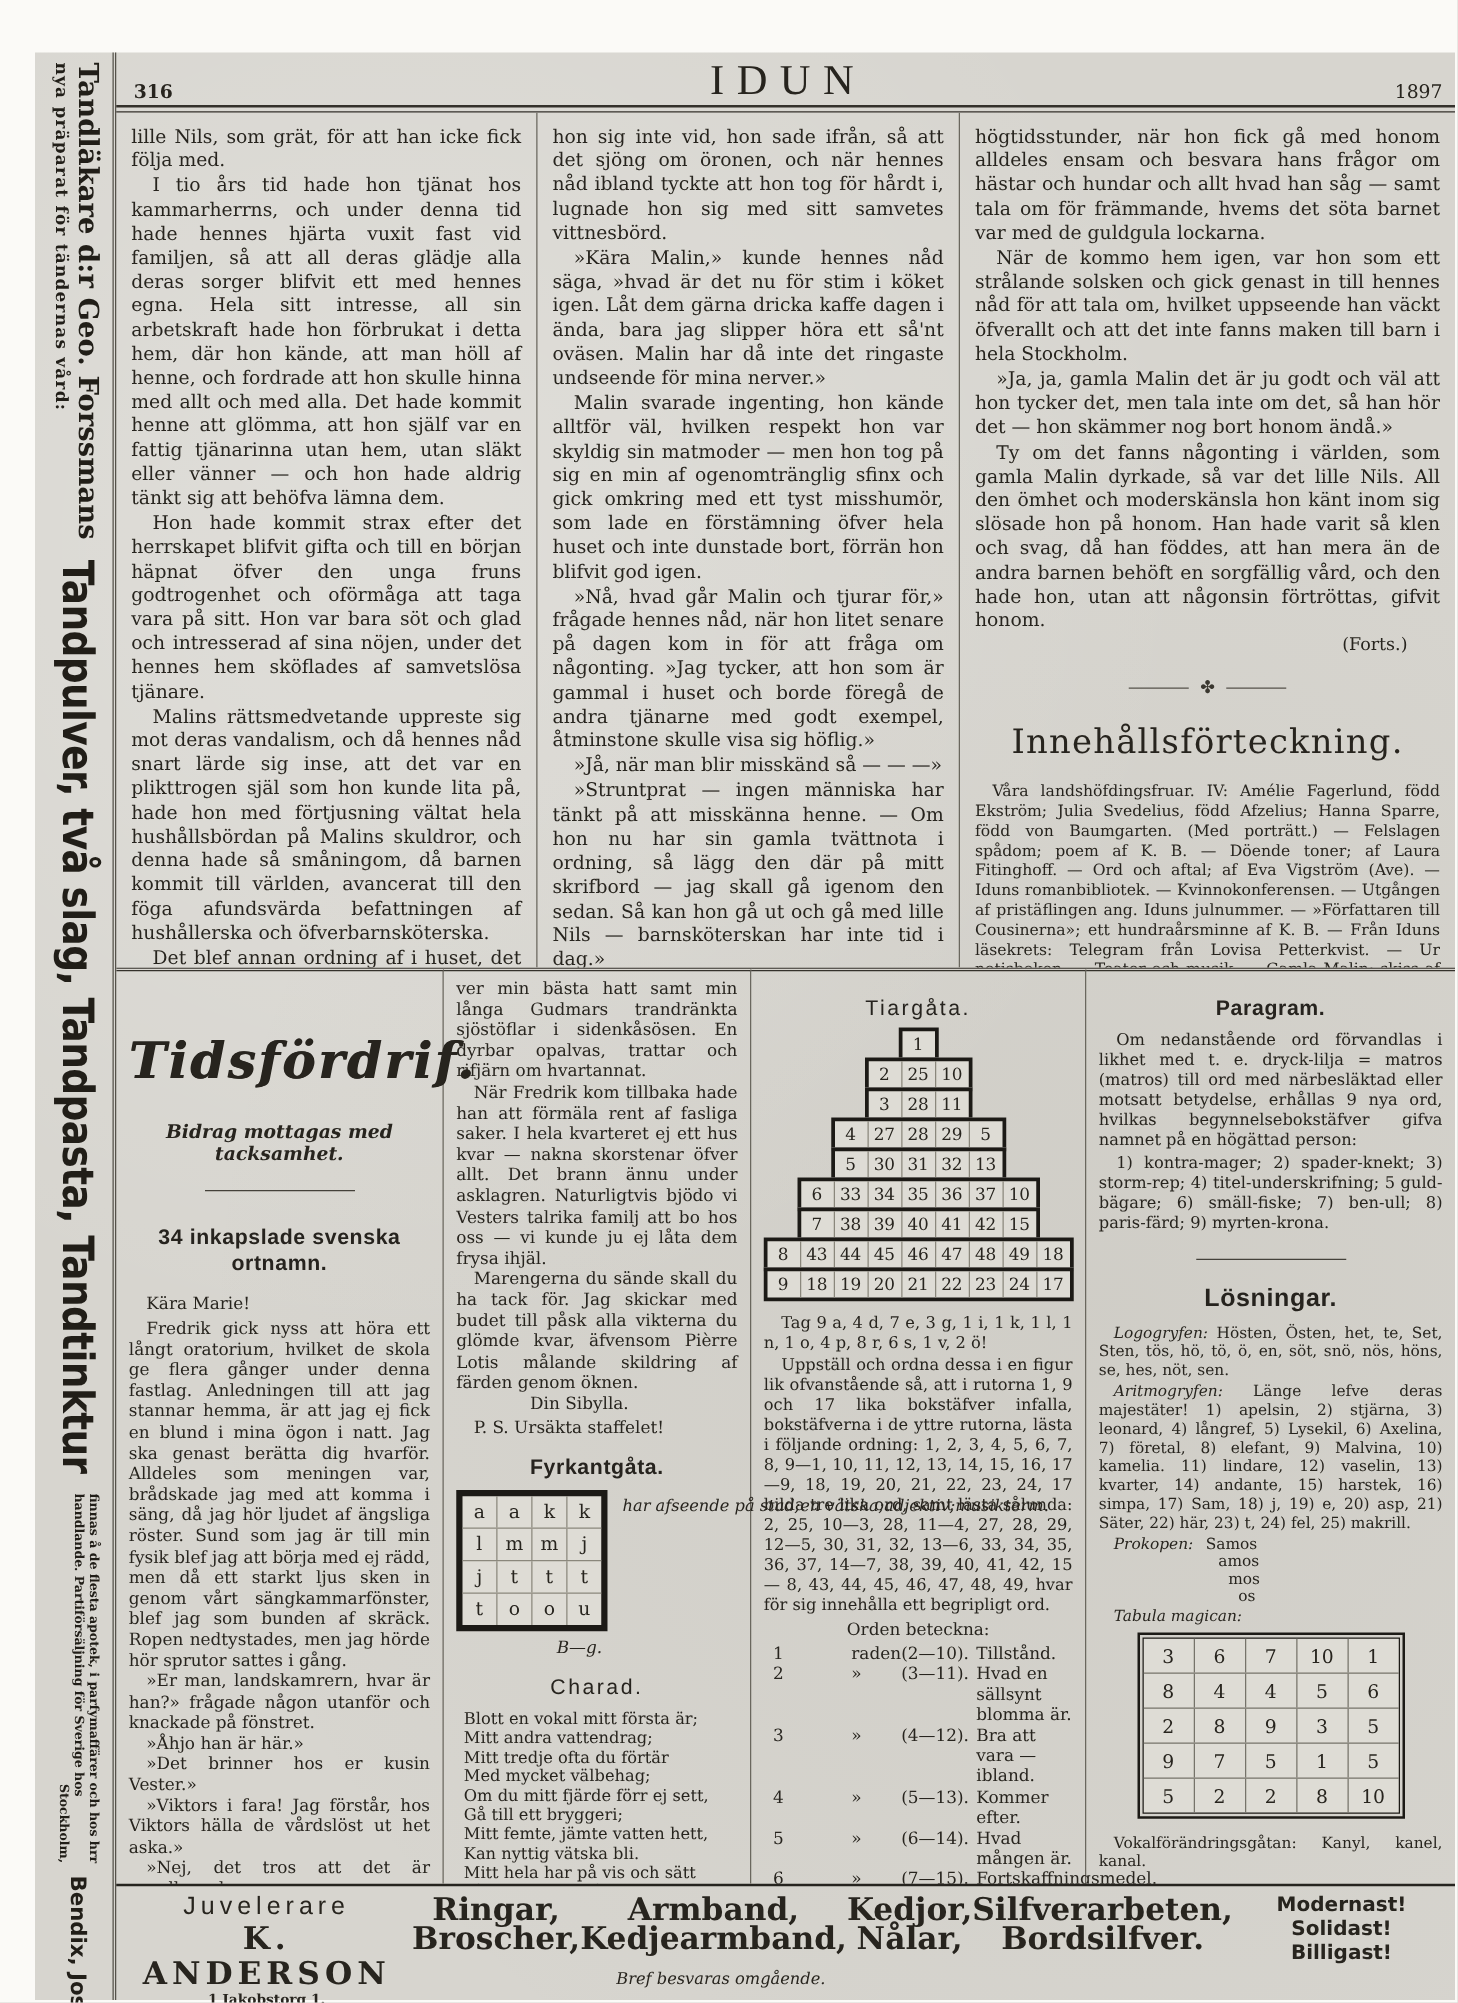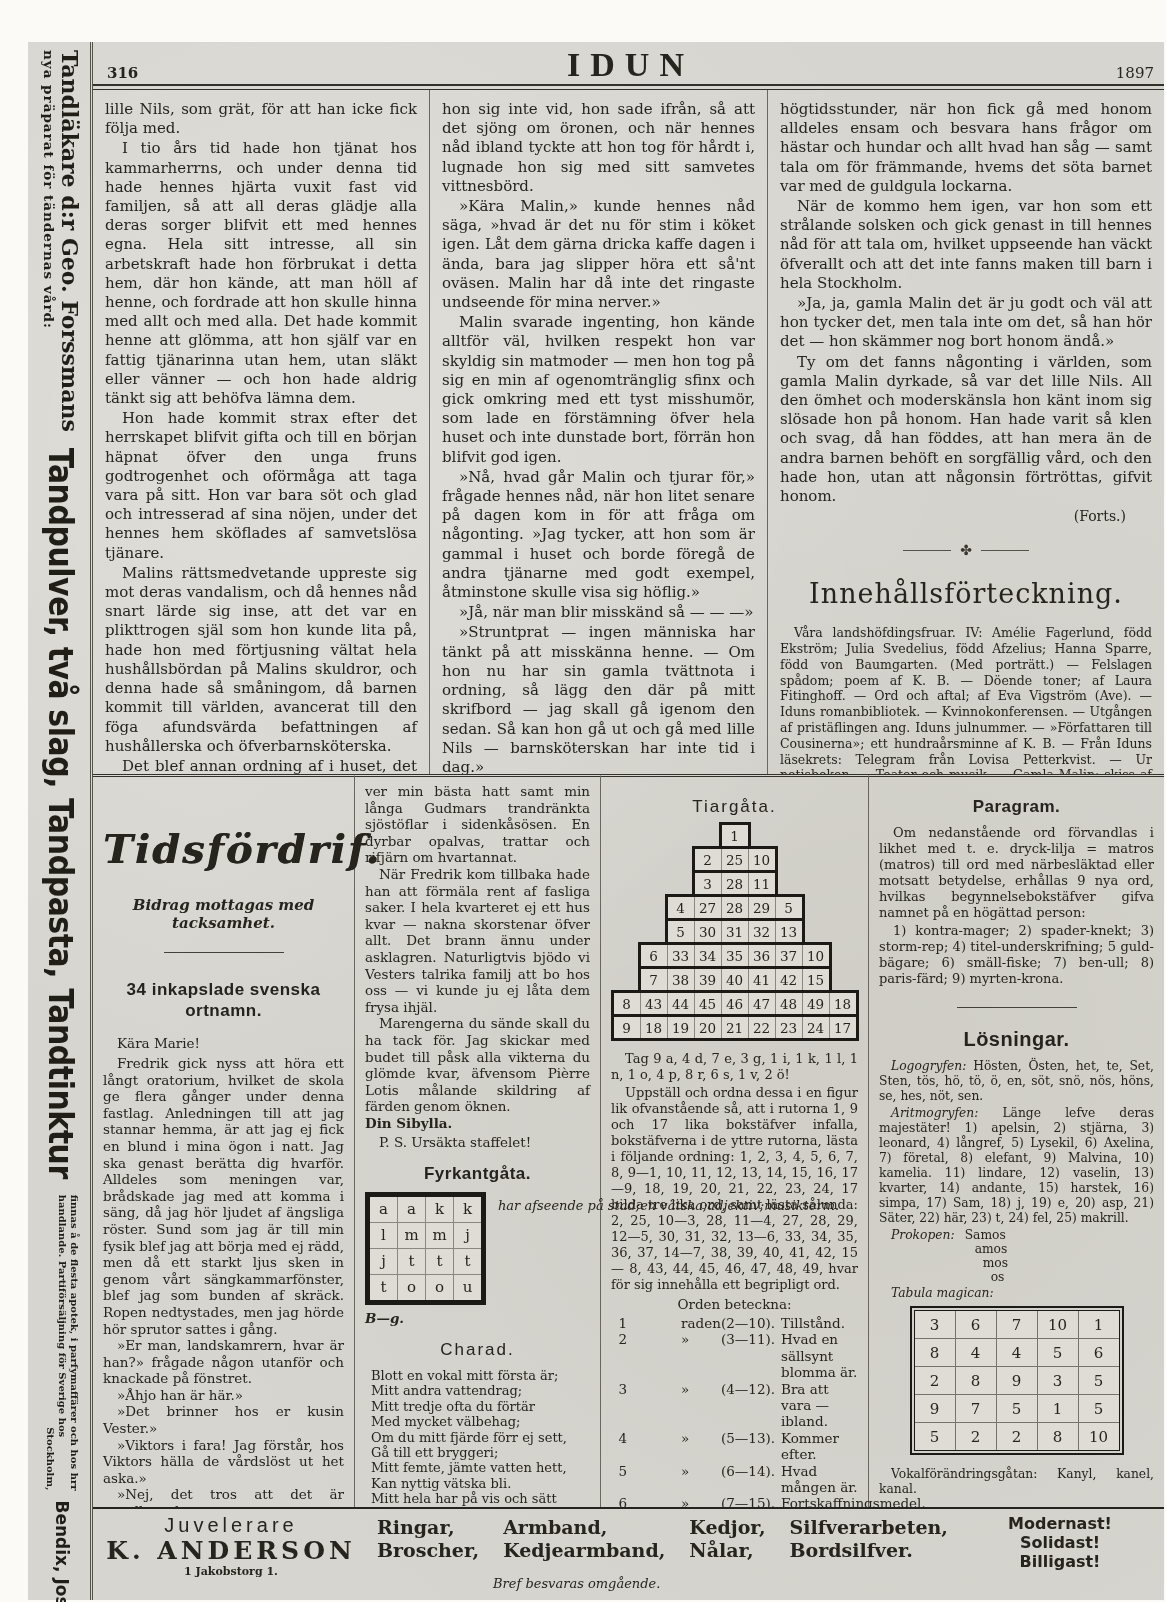--- a/index.html
+++ b/index.html
@@ -32,21 +32,21 @@
   .sb-products{font-family:"DejaVu Sans",sans-serif;font-weight:bold;font-size:30px;letter-spacing:-0.5px;transform:scaleY(1.15);}
   .sb-small{display:flex;align-items:center;gap:10px;}
   .sb-tiny{display:flex;flex-direction:column;font-weight:bold;font-size:10px;line-height:12px;}
   .sb-city{text-align:right;}
   .sb-firmwrap{display:flex;align-items:baseline;gap:10px;}
   .sb-firm{font-family:"DejaVu Sans",sans-serif;font-weight:bold;font-size:17px;}
   
   .content{margin-left:62px;border-left:3px double #55524a;height:100%;box-sizing:border-box;}
   .masthead{display:grid;grid-template-columns:1fr auto 1fr;align-items:end;padding:4px 10px 2px 14px;height:42px;box-sizing:border-box;}
   .pageno{justify-self:start;font-weight:bold;font-size:15px;}
-  .title{justify-self:center;margin:0;font-weight:bold;font-size:34px;line-height:34px;letter-spacing:10px;font-family:"Liberation Serif",serif;}
+  .title{justify-self:center;margin:0;font-weight:normal;font-size:34px;line-height:34px;letter-spacing:10px;font-family:"Liberation Serif",serif;}
   .year{justify-self:end;font-size:15px;}
   .rule2{height:3px;border-top:2px solid #34312b;border-bottom:1px solid #34312b;}
   
   .story{display:flex;height:684px;overflow:hidden;}
   .scol{padding:10px 12px 0 12px;box-sizing:border-box;}
   .scol1{width:337px;border-right:1px solid #6a675e;}
   .scol2{width:338px;border-right:1px solid #6a675e;}
   .scol3{flex:1;}
   .sp{margin:0 0 1px;text-align:justify;font-size:15px;line-height:19.2px;text-indent:17px;}
   .plist .sp:first-child{text-indent:0;}
@@ -66,21 +66,21 @@
   .script-heading{font-style:italic;font-weight:bold;font-size:40px;letter-spacing:2px;text-align:center;margin:42px 0 24px;text-shadow:0.6px 0 0 currentColor;}
   .subtitle{font-style:italic;font-weight:bold;font-size:15px;text-align:center;}
   .shortrule{width:120px;height:1px;background:#44413a;margin:20px auto;}
   .sans-heading{font-family:"Liberation Sans",sans-serif;font-weight:bold;font-size:17px;letter-spacing:0.5px;text-align:center;margin:14px 0 8px;color:#26231e;}
   .light-heading{font-weight:normal;letter-spacing:2px;}
   .ort-h{margin-top:26px;line-height:21px;padding:0 20px;}
   .salutation{font-size:13.5px;margin:14px 0 4px;text-indent:14px;}
   .letter p{font-size:13.5px;line-height:16.6px;text-align:justify;text-indent:14px;margin:0;}
   .letter.cont p:first-child{text-indent:0;}
   .sig{font-size:13.5px;}
-  .right{text-align:left;padding-right:28px;font-weight:bold;}
+  .right{text-align:center;padding-right:28px;}
   .it{font-style:italic;}
   .ps{font-size:13.5px;text-indent:14px;margin-top:3px;}
   
   .fyrkant{display:flex;align-items:flex-start;margin:8px 0 2px;}
   .fgrid{border:5px solid #1c1a16;background:#dedcd5;}
   .frow{display:flex;}
   .frow:not(:first-child){border-top:1px solid #8a877c;}
   .fcell{width:27px;height:25px;display:flex;align-items:center;justify-content:center;font-size:15px;}
   .fcell:not(:first-child){border-left:1px solid #8a877c;}
   .fclues{display:flex;flex-direction:row;justify-content:space-between;height:104px;margin-left:12px;padding:6px 0;font-style:italic;}
@@ -119,21 +119,21 @@
   .tcell:not(:first-child){border-left:1px solid #76736a;}
   .vokal{margin-top:8px;}
   
   .rule-heavy{height:2px;background:#26241f;}
   .ad{position:relative;display:flex;align-items:flex-start;padding:5px 4px 0 4px;height:86px;box-sizing:border-box;}
   .ad-jeweler{width:268px;text-align:center;}
   .ad-l1{font-family:"Liberation Sans",sans-serif;font-size:20px;letter-spacing:4px;line-height:23px;}
   .ad-l2{font-weight:bold;font-size:25px;letter-spacing:4px;line-height:28px;}
   .ad-l3{font-weight:bold;font-size:11px;line-height:14px;}
   .ad-items{flex:1;display:flex;justify-content:space-around;padding-top:2px;}
-  .ad-item{text-align:left;font-weight:bold;font-size:19px;line-height:23px;}
+  .ad-item{text-align:center;font-weight:bold;font-size:25px;line-height:23px;}
   .ad-item span{display:block;}
   .ad-right{width:200px;text-align:center;font-family:"DejaVu Sans",sans-serif;font-weight:bold;font-size:16px;}
   .ad-right div{line-height:19px;}
   .ad-note{position:absolute;left:400px;bottom:4px;font-style:italic;font-size:13px;}
 </style>
 </head>
 <body>
 
 <div class="paper">
 

